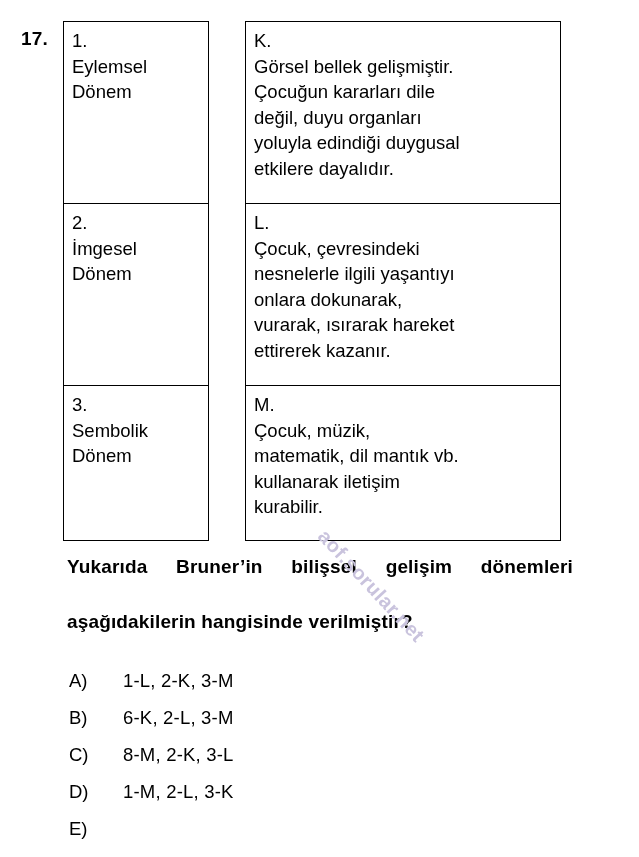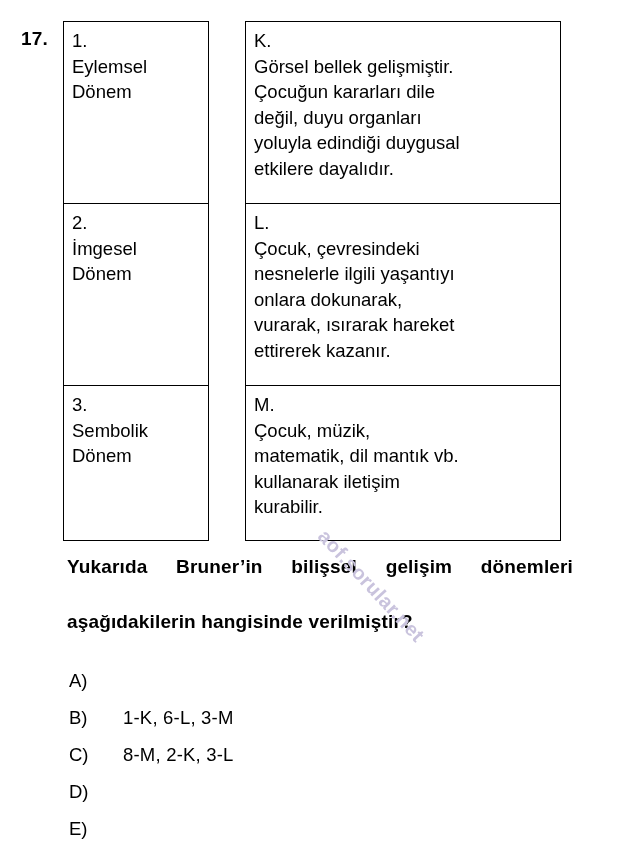--- a/index.html
+++ b/index.html
@@ -179,30 +179,32 @@
   </table>
 
 <div id="question-stem">
   <span class="line">Yukarıda Bruner’in bilişsel gelişim dönemleri</span>
   <span class="line last">aşağıdakilerin hangisinde verilmiştir?</span>
 </div>
 
 <div id="options-list">
   <div class="option-row">
     <span class="option-letter">A)</span>
+    <span class="option-text">1-L, 2-K, 3-M</span>
   </div>
   <div class="option-row">
     <span class="option-letter">B)</span>
-    <span class="option-text">1-K, 6-L, 3-M</span>
+    <span class="option-text">6-K, 2-L, 3-M</span>
   </div>
   <div class="option-row">
     <span class="option-letter">C)</span>
     <span class="option-text">8-M, 2-K, 3-L</span>
   </div>
   <div class="option-row">
     <span class="option-letter">D)</span>
+    <span class="option-text">1-M, 2-L, 3-K</span>
   </div>
   <div class="option-row">
     <span class="option-letter">E)</span>
   </div>
 </div>
 
 <div id="watermark-diagonal">aof.sorular.net</div>
 
 </body></html>

